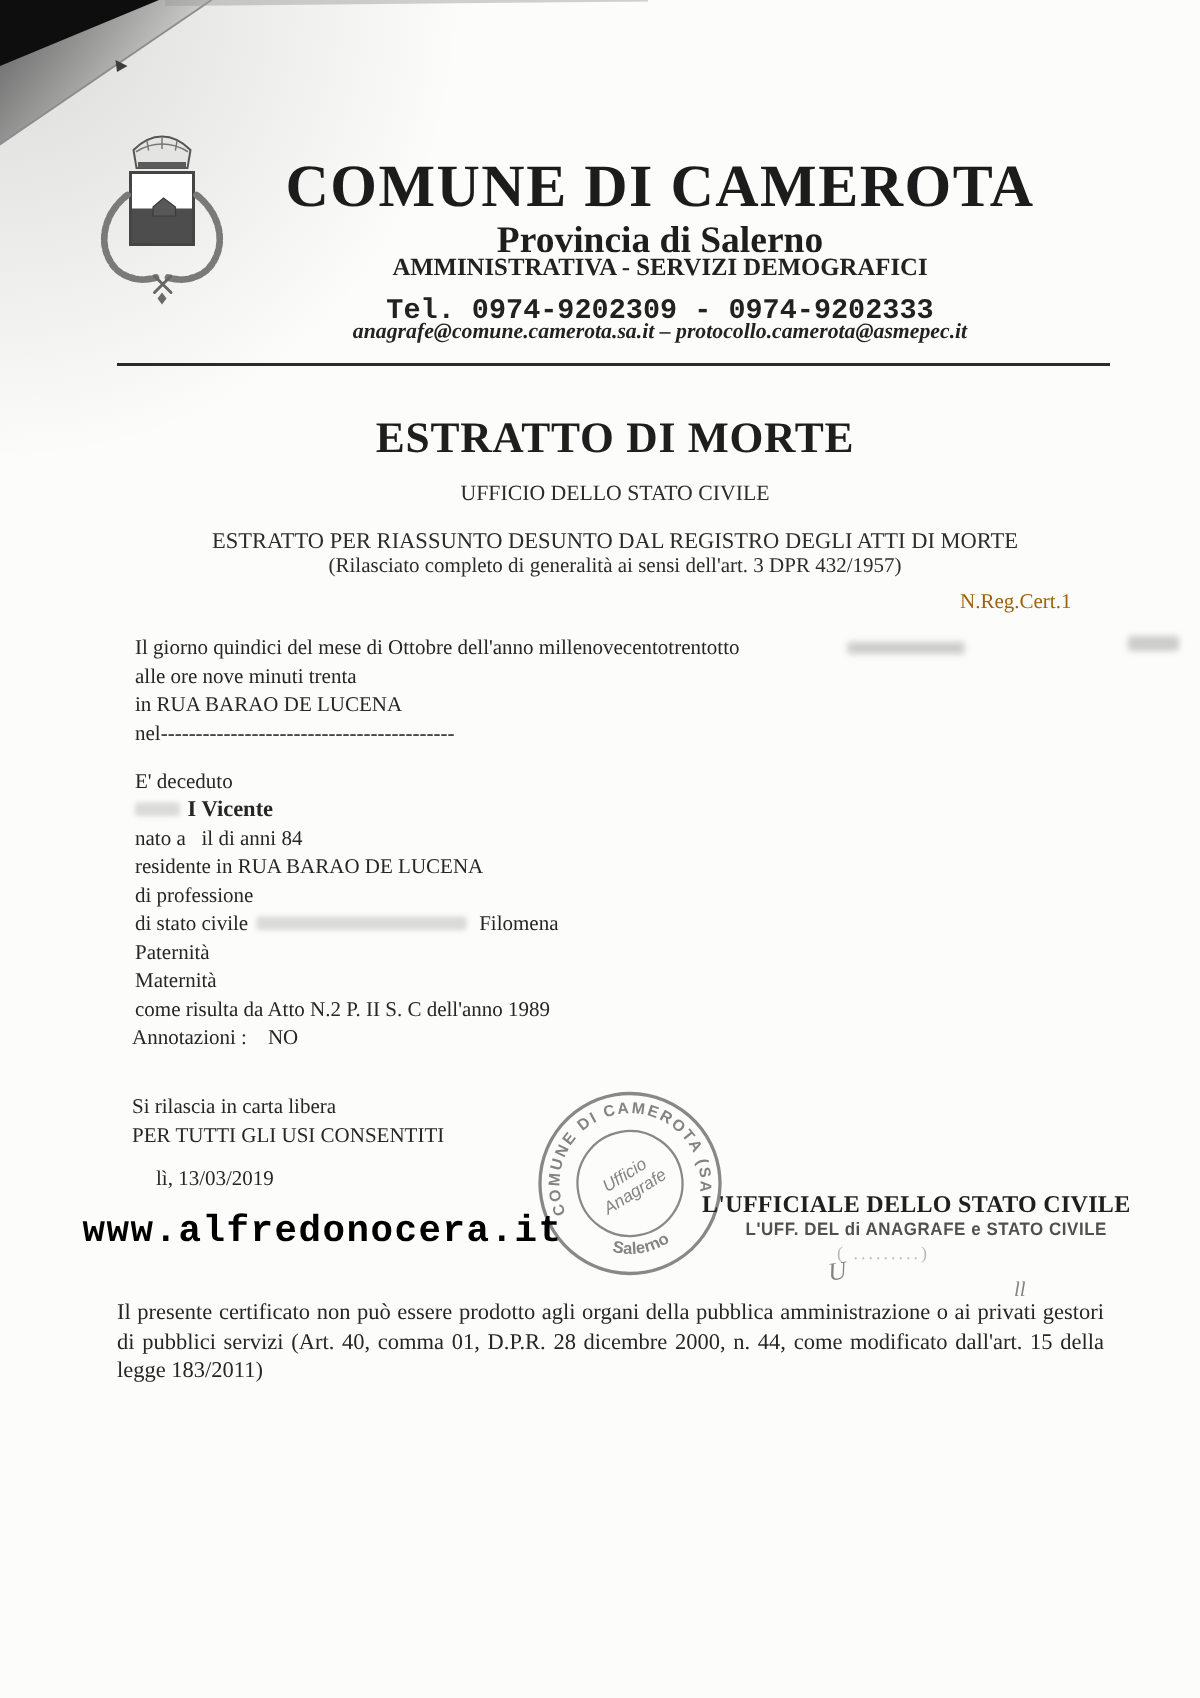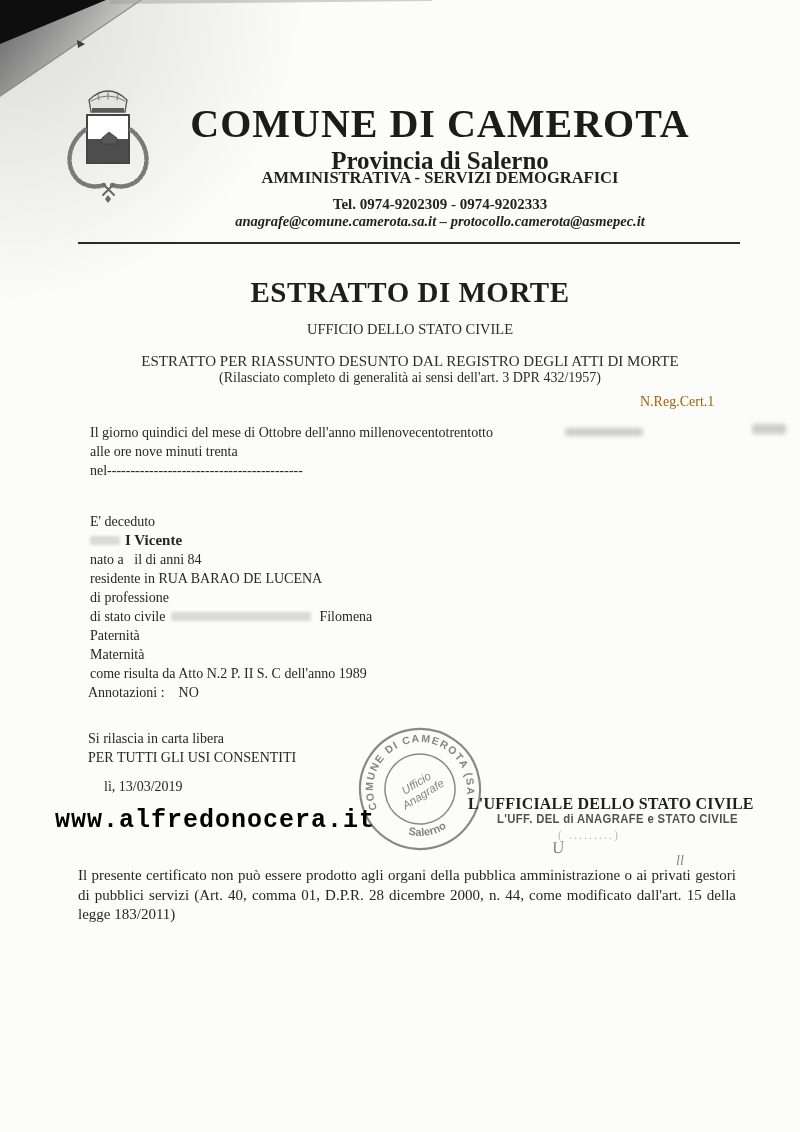--- a/index.html
+++ b/index.html
@@ -12,21 +12,21 @@
     color:#232323;
   }
   .abs{position:absolute;}
   .pre{white-space:pre-wrap;}
 
   
   .hdr-block{left:150px;width:580px;text-align:center;}
   .municipality{top:100px;font-size:40px;font-weight:bold;letter-spacing:1px;color:#1c1c1c;}
   .province{top:147px;font-size:25px;font-weight:bold;color:#1e1e1e;}
   .department{top:168px;font-size:16.5px;font-weight:bold;color:#222;}
-  .phone{top:196px;font-size:15px;font-weight:bold;color:#222;}
+  .phone{top:196px;font-size:19px;font-weight:bold;color:#222;font-family:Liberation Mono, monospace;}
   .emails{top:213px;font-size:14.5px;font-weight:bold;font-style:italic;color:#222;}
   .hdr-rule{top:242px;left:78px;width:662px;height:2px;background:#2a2a2a;}
 
   
   .title-block{left:20px;width:780px;text-align:center;}
   .doc-title{top:276px;font-size:29px;font-weight:bold;letter-spacing:.5px;color:#1e1e1e;}
   .office-title{top:321px;font-size:14.5px;color:#2c2c2c;}
   .subtitle{top:353px;font-size:15px;color:#2c2c2c;}
   .subnote{top:370px;font-size:14px;color:#2c2c2c;}
   .regcert{top:394px;left:640px;font-size:14px;color:#a16207;}
@@ -133,20 +133,21 @@
 
 <div class="abs title-block doc-title">ESTRATTO DI MORTE</div>
 <div class="abs title-block office-title">UFFICIO DELLO STATO CIVILE</div>
 <div class="abs title-block subtitle">ESTRATTO PER RIASSUNTO DESUNTO DAL REGISTRO DEGLI ATTI DI MORTE</div>
 <div class="abs title-block subnote">(Rilasciato completo di generalità ai sensi dell'art. 3 DPR 432/1957)</div>
 <div class="abs regcert">N.Reg.Cert.1</div>
 
 <div class="abs grp1 bodytxt">
   <div class="pre">Il giorno quindici del mese di Ottobre dell'anno millenovecentotrentotto</div>
   <div class="pre">alle ore nove minuti trenta</div>
+  <div class="pre">in RUA BARAO DE LUCENA</div>
   <div class="pre">nel------------------------------------------</div>
 </div>
 <div class="abs smudge" style="left:565px;top:428px;width:78px;height:8px;"></div>
 <div class="abs smudge" style="left:752px;top:424px;width:34px;height:10px;"></div>
 
 <div class="abs grp2 bodytxt">
   <div class="pre">E' deceduto</div>
   <div><span class="smudge-inline" style="width:30px;margin-right:5px;"></span><span class="bold">I Vicente</span></div>
   <div class="pre">nato a   il di anni 84</div>
   <div class="pre">residente in RUA BARAO DE LUCENA</div>

